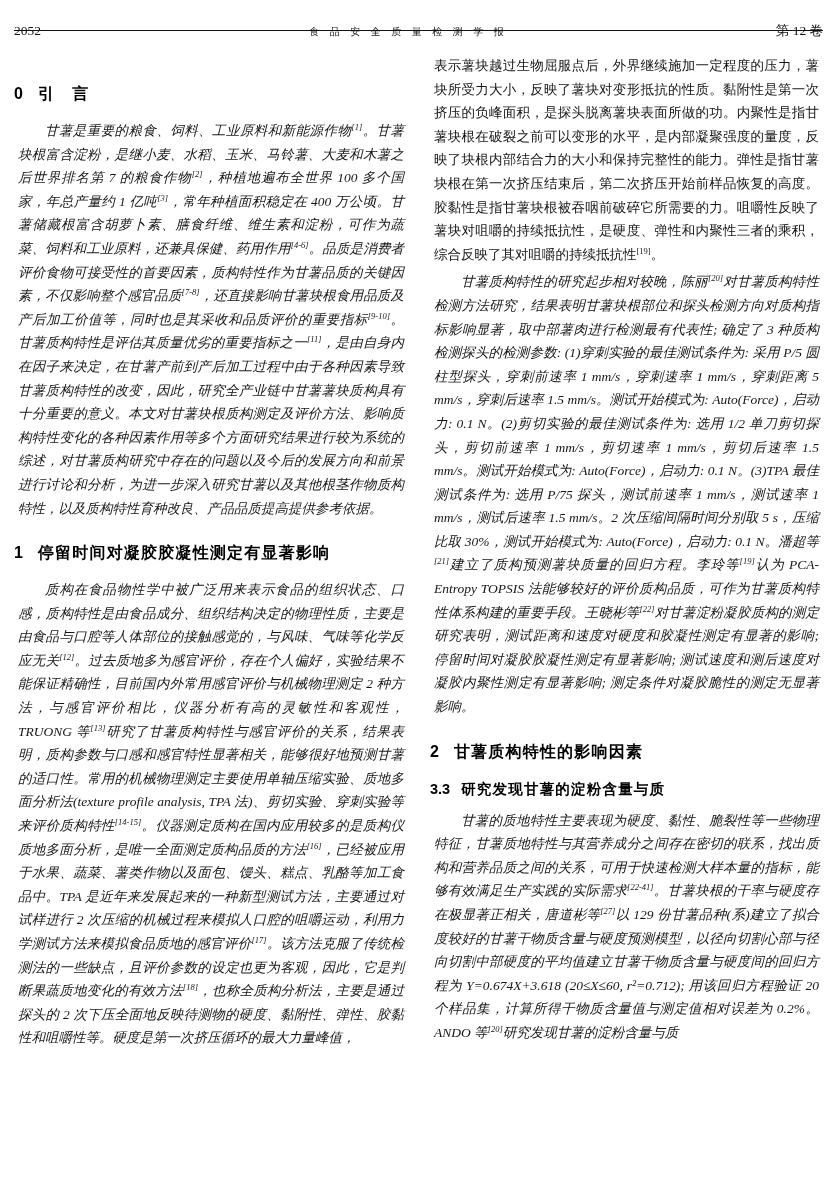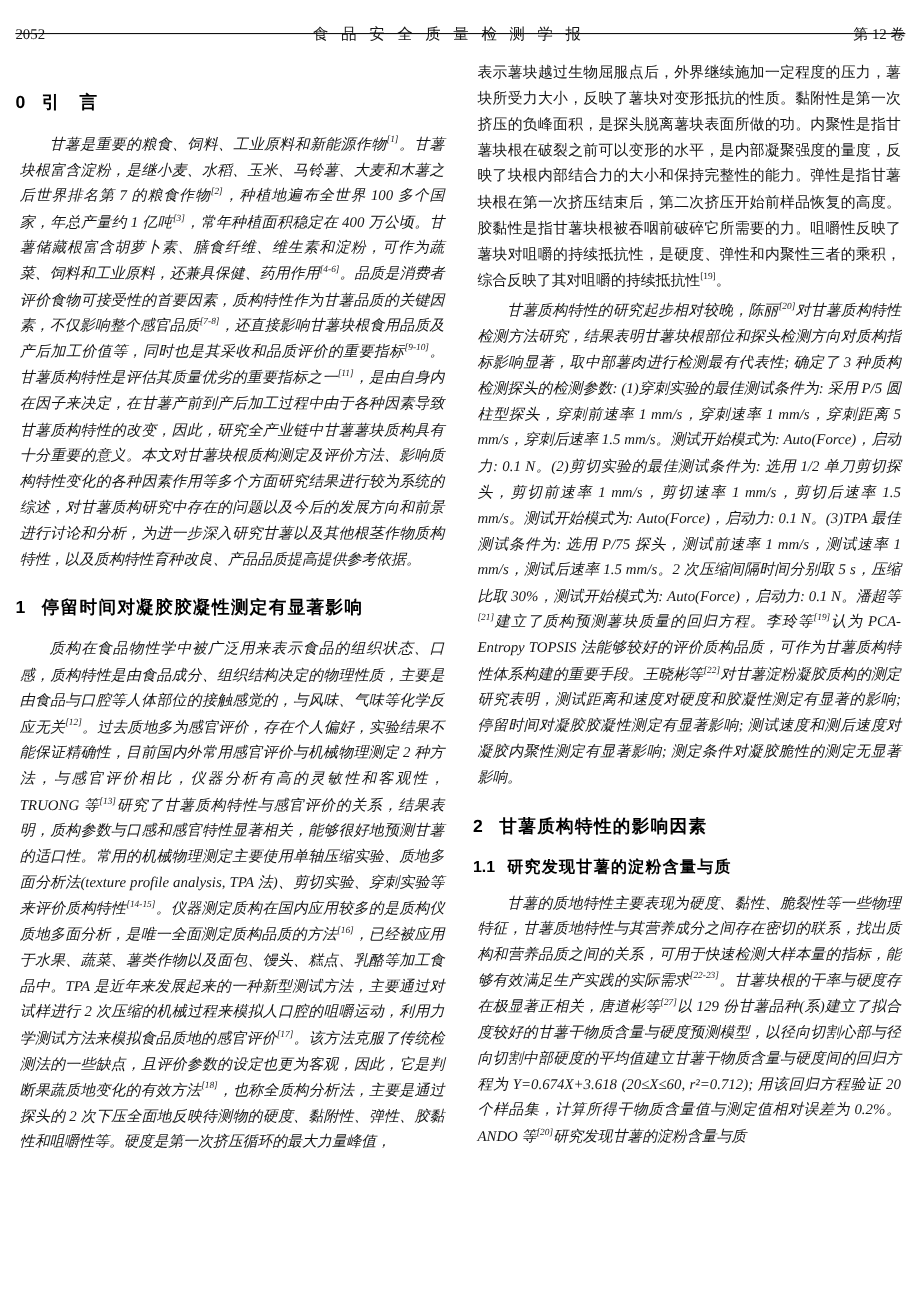--- a/index.html
+++ b/index.html
@@ -8,21 +8,21 @@
     background:#ffffff;color:#151515;
     font-family:"Liberation Serif","DejaVu Serif",serif;
   }
   .page{position:absolute;inset:0;}
   
   .running-head{
     position:absolute;left:14px;top:22px;width:809px;
     display:flex;justify-content:space-between;align-items:baseline;
     font-size:13.5px;
   }
-  .running-head .journal{letter-spacing:4px;font-size:14px;font-family:Liberation Serif, serif;}
+  .running-head .journal{letter-spacing:4px;font-size:10px;font-family:Liberation Serif, serif;}
   .head-rule{
     position:absolute;left:14px;top:30px;width:809px;height:0;
     border-top:1.6px solid #111;
   }
   
   .col{position:absolute;width:394px;}
   .col-left{left:14px;top:82px;}
   .col-right{left:430px;top:50px;width:393px;}
   
   .sec-h{
@@ -72,19 +72,19 @@
 
   <div class="col col-right">
     <p class="para">表示薯块越过生物屈服点后，外界继续施加一定程度的压力，薯块所受力大小，反映了薯块对变形抵抗的性质。黏附性是第一次挤压的负峰面积，是探头脱离薯块表面所做的功。内聚性是指甘薯块根在破裂之前可以变形的水平，是内部凝聚强度的量度，反映了块根内部结合力的大小和保持完整性的能力。弹性是指甘薯块根在第一次挤压结束后，第二次挤压开始前样品恢复的高度。胶黏性是指甘薯块根被吞咽前破碎它所需要的力。咀嚼性反映了薯块对咀嚼的持续抵抗性，是硬度、弹性和内聚性三者的乘积，综合反映了其对咀嚼的持续抵抗性<sup>[19]</sup>。</p>
     <p class="para indent">甘薯质构特性的研究起步相对较晚，陈丽<sup>[20]</sup>对甘薯质构特性检测方法研究，结果表明甘薯块根部位和探头检测方向对质构指标影响显著，取中部薯肉进行检测最有代表性; 确定了 3 种质构检测探头的检测参数: (1)穿刺实验的最佳测试条件为: 采用 P/5 圆柱型探头，穿刺前速率 1 mm/s，穿刺速率 1 mm/s，穿刺距离 5 mm/s，穿刺后速率 1.5 mm/s。测试开始模式为: Auto(Force)，启动力: 0.1 N。(2)剪切实验的最佳测试条件为: 选用 1/2 单刀剪切探头，剪切前速率 1 mm/s，剪切速率 1 mm/s，剪切后速率 1.5 mm/s。测试开始模式为: Auto(Force)，启动力: 0.1 N。(3)TPA 最佳测试条件为: 选用 P/75 探头，测试前速率 1 mm/s，测试速率 1 mm/s，测试后速率 1.5 mm/s。2 次压缩间隔时间分别取 5 s，压缩比取 30%，测试开始模式为: Auto(Force)，启动力: 0.1 N。潘超等<sup>[21]</sup>建立了质构预测薯块质量的回归方程。李玲等<sup>[19]</sup>认为 PCA-Entropy TOPSIS 法能够较好的评价质构品质，可作为甘薯质构特性体系构建的重要手段。王晓彬等<sup>[22]</sup>对甘薯淀粉凝胶质构的测定研究表明，测试距离和速度对硬度和胶凝性测定有显著的影响; 停留时间对凝胶胶凝性测定有显著影响; 测试速度和测后速度对凝胶内聚性测定有显著影响; 测定条件对凝胶脆性的测定无显著影响。</p>
 
     <div class="sec-h mt-sec">
       <span class="num">2</span>
       <span>甘薯质构特性的影响因素</span>
     </div>
     <div class="sec-h sub">
-      <span class="num">1.1</span>
+      <span class="num">3.3</span>
       <span>研究发现甘薯的淀粉含量与质</span>
     </div>
-    <p class="para indent">甘薯的质地特性主要表现为硬度、黏性、脆裂性等一些物理特征，甘薯质地特性与其营养成分之间存在密切的联系，找出质构和营养品质之间的关系，可用于快速检测大样本量的指标，能够有效满足生产实践的实际需求<sup>[22-23]</sup>。甘薯块根的干率与硬度存在极显著正相关，唐道彬等<sup>[27]</sup>以 129 份甘薯品种(系)建立了拟合度较好的甘薯干物质含量与硬度预测模型，以径向切割心部与径向切割中部硬度的平均值建立甘薯干物质含量与硬度间的回归方程为 Y=0.674X+3.618 (20≤X≤60, r²=0.712); 用该回归方程验证 20 个样品集，计算所得干物质含量值与测定值相对误差为 0.2%。ANDO 等<sup>[20]</sup>研究发现甘薯的淀粉含量与质</p>
+    <p class="para indent">甘薯的质地特性主要表现为硬度、黏性、脆裂性等一些物理特征，甘薯质地特性与其营养成分之间存在密切的联系，找出质构和营养品质之间的关系，可用于快速检测大样本量的指标，能够有效满足生产实践的实际需求<sup>[22-41]</sup>。甘薯块根的干率与硬度存在极显著正相关，唐道彬等<sup>[27]</sup>以 129 份甘薯品种(系)建立了拟合度较好的甘薯干物质含量与硬度预测模型，以径向切割心部与径向切割中部硬度的平均值建立甘薯干物质含量与硬度间的回归方程为 Y=0.674X+3.618 (20≤X≤60, r²=0.712); 用该回归方程验证 20 个样品集，计算所得干物质含量值与测定值相对误差为 0.2%。ANDO 等<sup>[20]</sup>研究发现甘薯的淀粉含量与质</p>
   </div>
 
 </div>
 
 </body></html>

